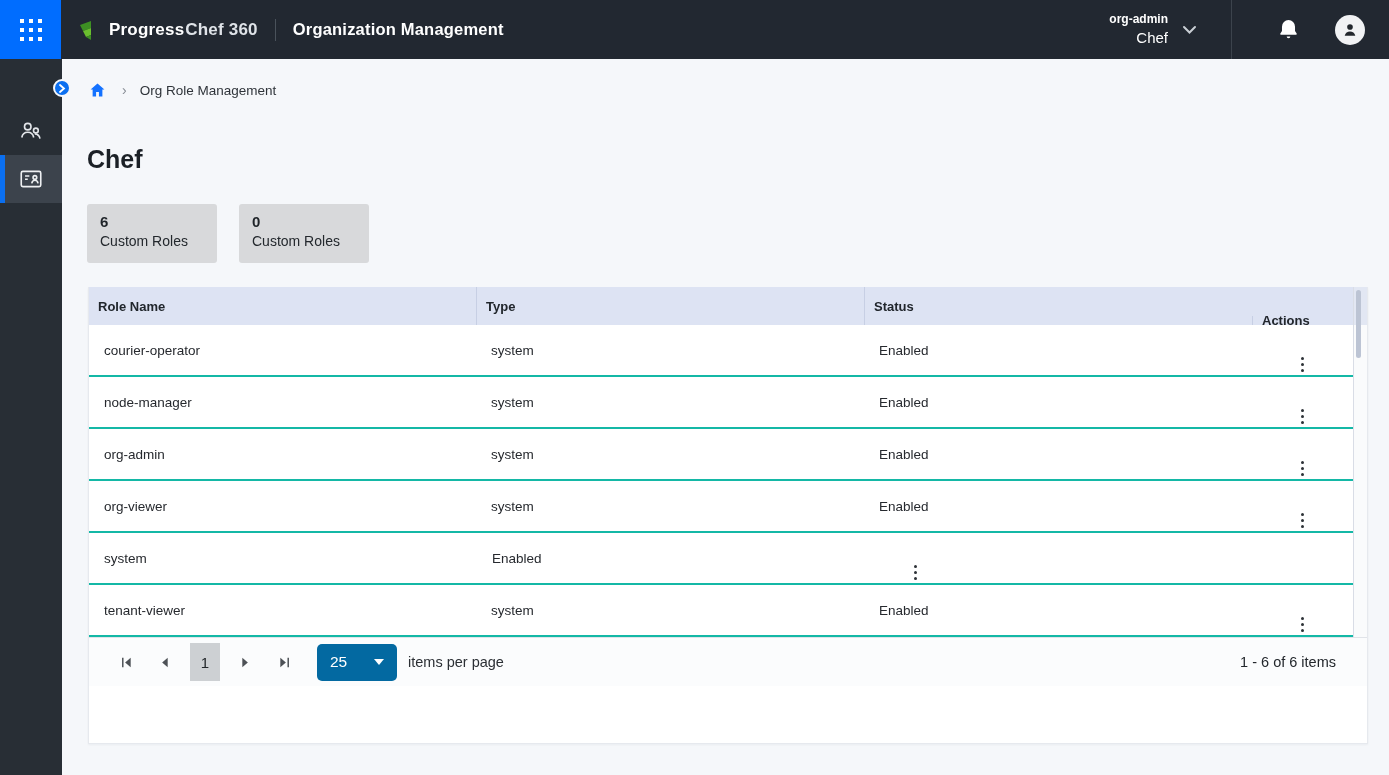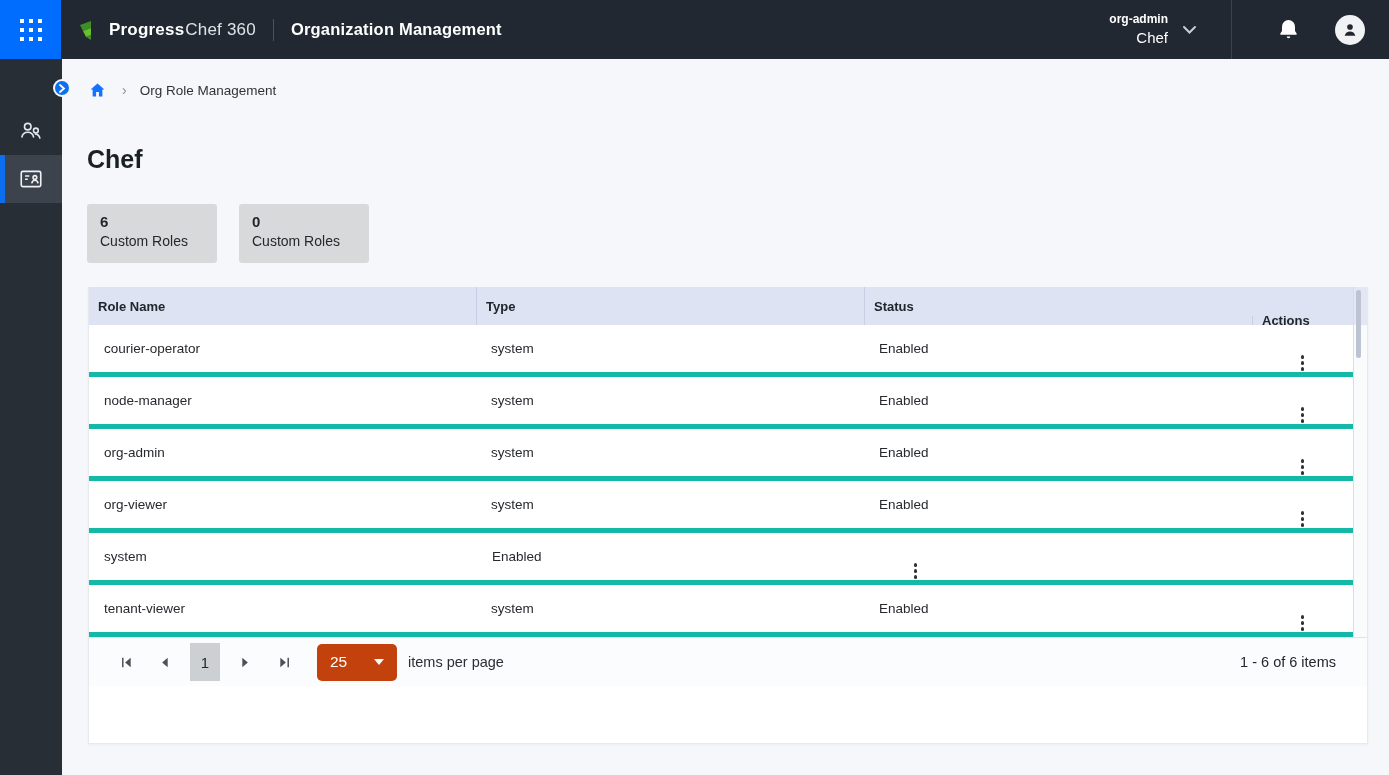--- a/index.html
+++ b/index.html
@@ -11,21 +11,21 @@
   }
   
   .app-bar { position:absolute; top:0; left:0; right:0; height:59px; background:#222831; display:flex; align-items:center; z-index:30; }
   .waffle-btn { width:61px; height:59px; background:#006dff; display:flex; align-items:center; justify-content:center; cursor:pointer; flex:0 0 61px; }
   .waffle-grid { display:grid; grid-template-columns:repeat(3,4px); grid-gap:5px; }
   .waffle-grid i { width:4px; height:4px; background:#fff; display:block; }
   .brand { display:flex; align-items:center; margin-left:17px; }
   .brand-mark { margin-right:7px; display:flex; }
   .brand-text { font-size:17px; color:#fff; letter-spacing:.2px; }
   .brand-bold { font-weight:bold; }
-  .brand-light { color:#dfe3e8; font-weight:400; margin-left:1px;margin-top:41px; }
+  .brand-light { color:#dfe3e8; font-weight:700; margin-left:1px;margin-top:41px; }
   .bar-divider { width:1px; height:22px; background:#4a525b; margin:0 17px; }
   .app-title { color:#fff; font-size:16.5px; font-weight:bold; letter-spacing:.2px; }
   .bar-right { margin-left:auto; display:flex; align-items:center; height:59px; }
   .org-switcher { display:flex; align-items:center; cursor:pointer; }
   .org-block { text-align:right; color:#fff; }
   .org-label { font-size:12px; font-weight:bold; line-height:14px; }
   .org-value { font-size:15px; line-height:20px; margin-top:2px; }
   .org-caret { margin-left:14px; display:flex; }
   .right-divider { width:1px; height:59px; background:#3c434c; margin-left:34px; }
   .bell-btn { margin-left:45px; display:flex; cursor:pointer; }
@@ -50,33 +50,33 @@
   
   .panel { position:absolute; left:26px; top:228px; width:1280px; height:457px; background:#fff; border:1px solid #e6e9ee; border-top:none; box-shadow:0 1px 2px rgba(20,30,50,.05); }
   .panel-header { height:58px; background:#ebeef4; display:flex; align-items:center; padding:0 15px; }
   .panel-title { font-size:16px; color:#2a2f36; }
   .create-btn { margin-left:auto; background:#0b6cf4; color:#fff; font-weight:bold; font-size:14px; font-family:"Liberation Sans", sans-serif; border:none; border-radius:5px; height:38px; padding:0 21px; cursor:pointer; }
   .table-area { position:relative; }
   .thead { display:flex; height:38px; background:#dde3f3; width:1264px; }
   .th { display:flex; align-items:center; padding-left:9px; font-weight:bold; font-size:13px; color:#21262c; }
   .th + .th { border-left:1px solid #c7cfe4; }
   .col-name { width:387px; } .col-type { width:388px; } .col-status { width:388px; } .col-actions { width:101px;margin-top:29px; }
-  .tr { display:flex; height:52px; border-bottom:5px solid #14b8a6; background:#fff; width:1264px; }
+  .tr { display:flex; height:52px; border-bottom:2px solid #14b8a6; background:#fff; width:1264px; }
   .td { display:flex; align-items:center; padding-left:15px; font-size:13.5px; color:#26292e; }
   .td.col-actions { justify-content:center; padding-left:0; }
   .kebab-btn { display:flex; flex-direction:column; gap:2.5px; padding:5px 7px; cursor:pointer; }
   .kebab-btn i { width:3.5px; height:3.5px; border-radius:50%; background:#2d3237; display:block; }
   .scroll-track { position:absolute; top:0; right:0; width:14px; height:350px; border-left:1px solid #d9dde6; background:#fafbfc; }
   .scroll-track .track-head { height:38px; background:#e2e7f3; }
   .scroll-thumb { position:absolute; top:3px; left:2px; width:5px; height:68px; border-radius:3px; background:#bcc4d4; cursor:grab; }
   
   .panel-footer { height:49px; border-top:1px solid #e1e4e9; background:#fbfcfd; display:flex; align-items:center; padding:0 31px 0 18px; }
   .pg-btn { width:26px; height:26px; display:flex; align-items:center; justify-content:center; cursor:pointer; margin:0 6px; }
   .page-box { width:30px; height:38px; background:#cdd0d3; display:flex; align-items:center; justify-content:center; font-size:15px; color:#23272b; margin:0 7px; cursor:pointer; }
-  .page-size-select { width:80px; height:37px; background:#c2410c; border-radius:5px; color:#fff; display:flex; align-items:center; padding:0 13px; margin-left:14px; cursor:pointer; }
+  .page-size-select { width:80px; height:37px; background:#0369a1; border-radius:5px; color:#fff; display:flex; align-items:center; padding:0 13px; margin-left:14px; cursor:pointer; }
   .page-size-value { font-size:15.5px; }
   .select-caret { margin-left:auto; width:0; height:0; border-left:5px solid transparent; border-right:5px solid transparent; border-top:6px solid #fff; }
   .items-label { margin-left:11px; font-size:14.5px; color:#2b2f34; }
   .range-label { margin-left:auto; font-size:14.5px; color:#23272c; }
 </style>
 </head>
 <body>
 
 <header class="app-bar">
   <div class="waffle-btn">

